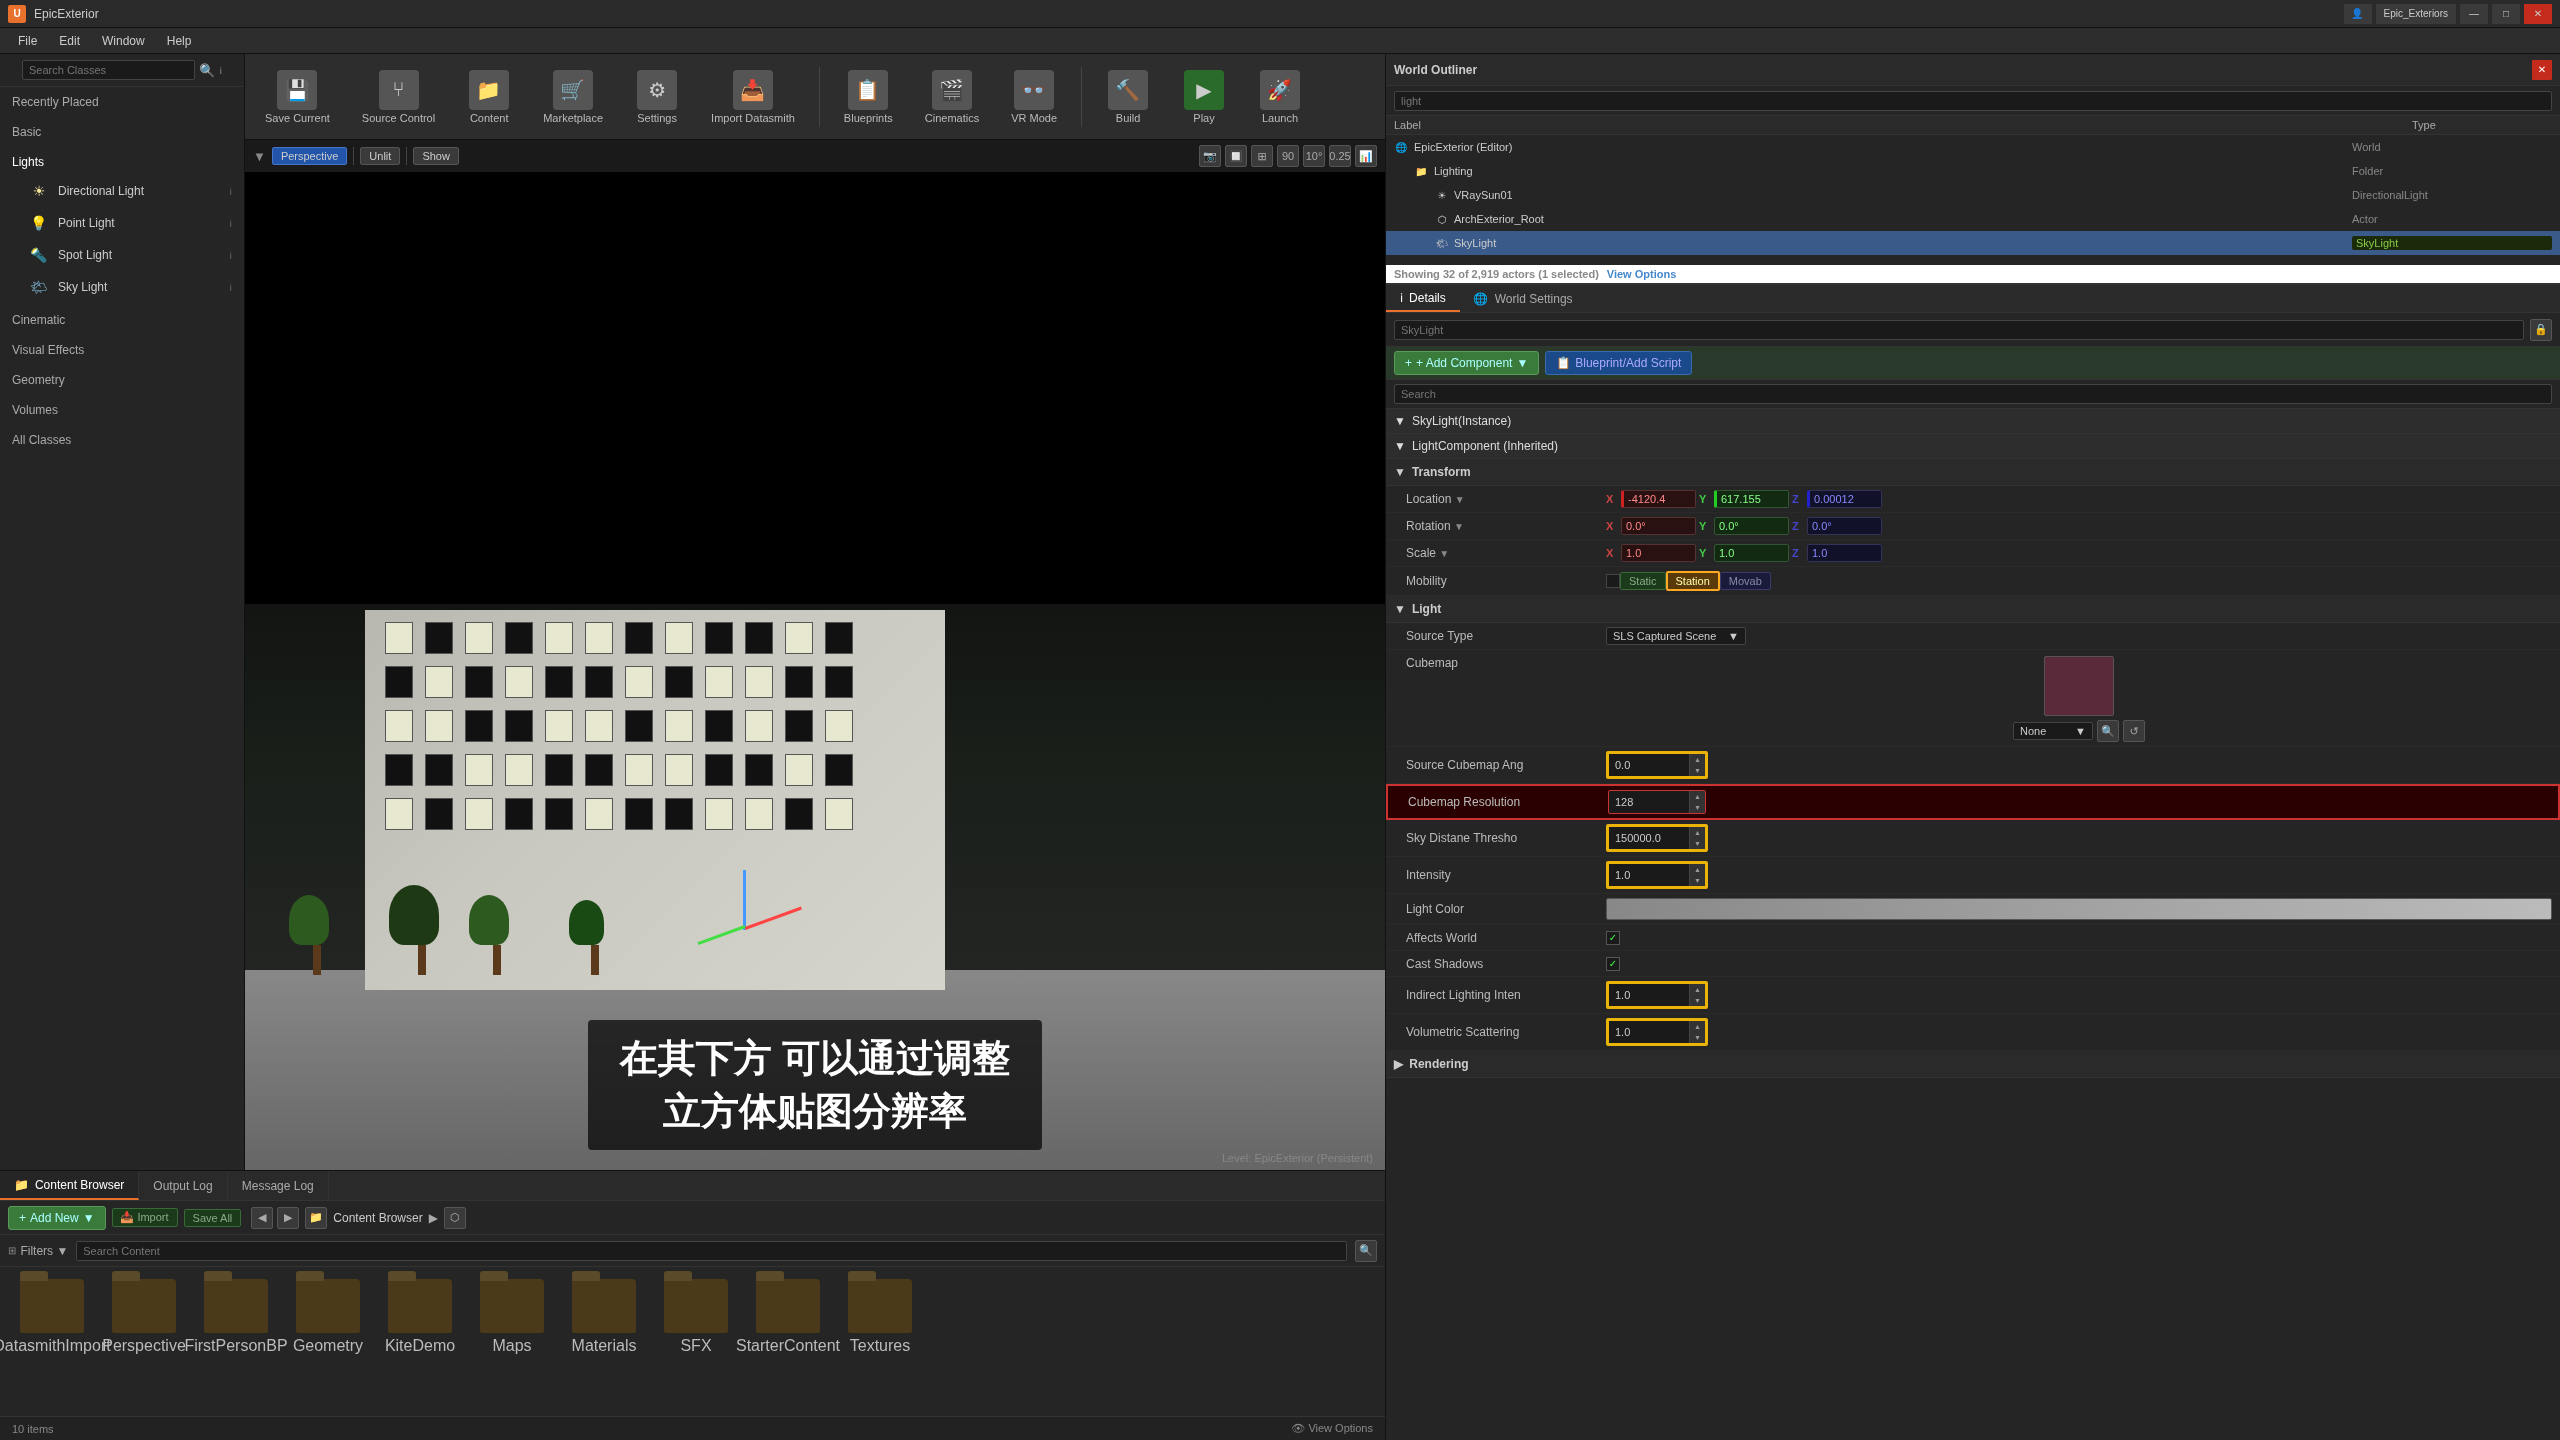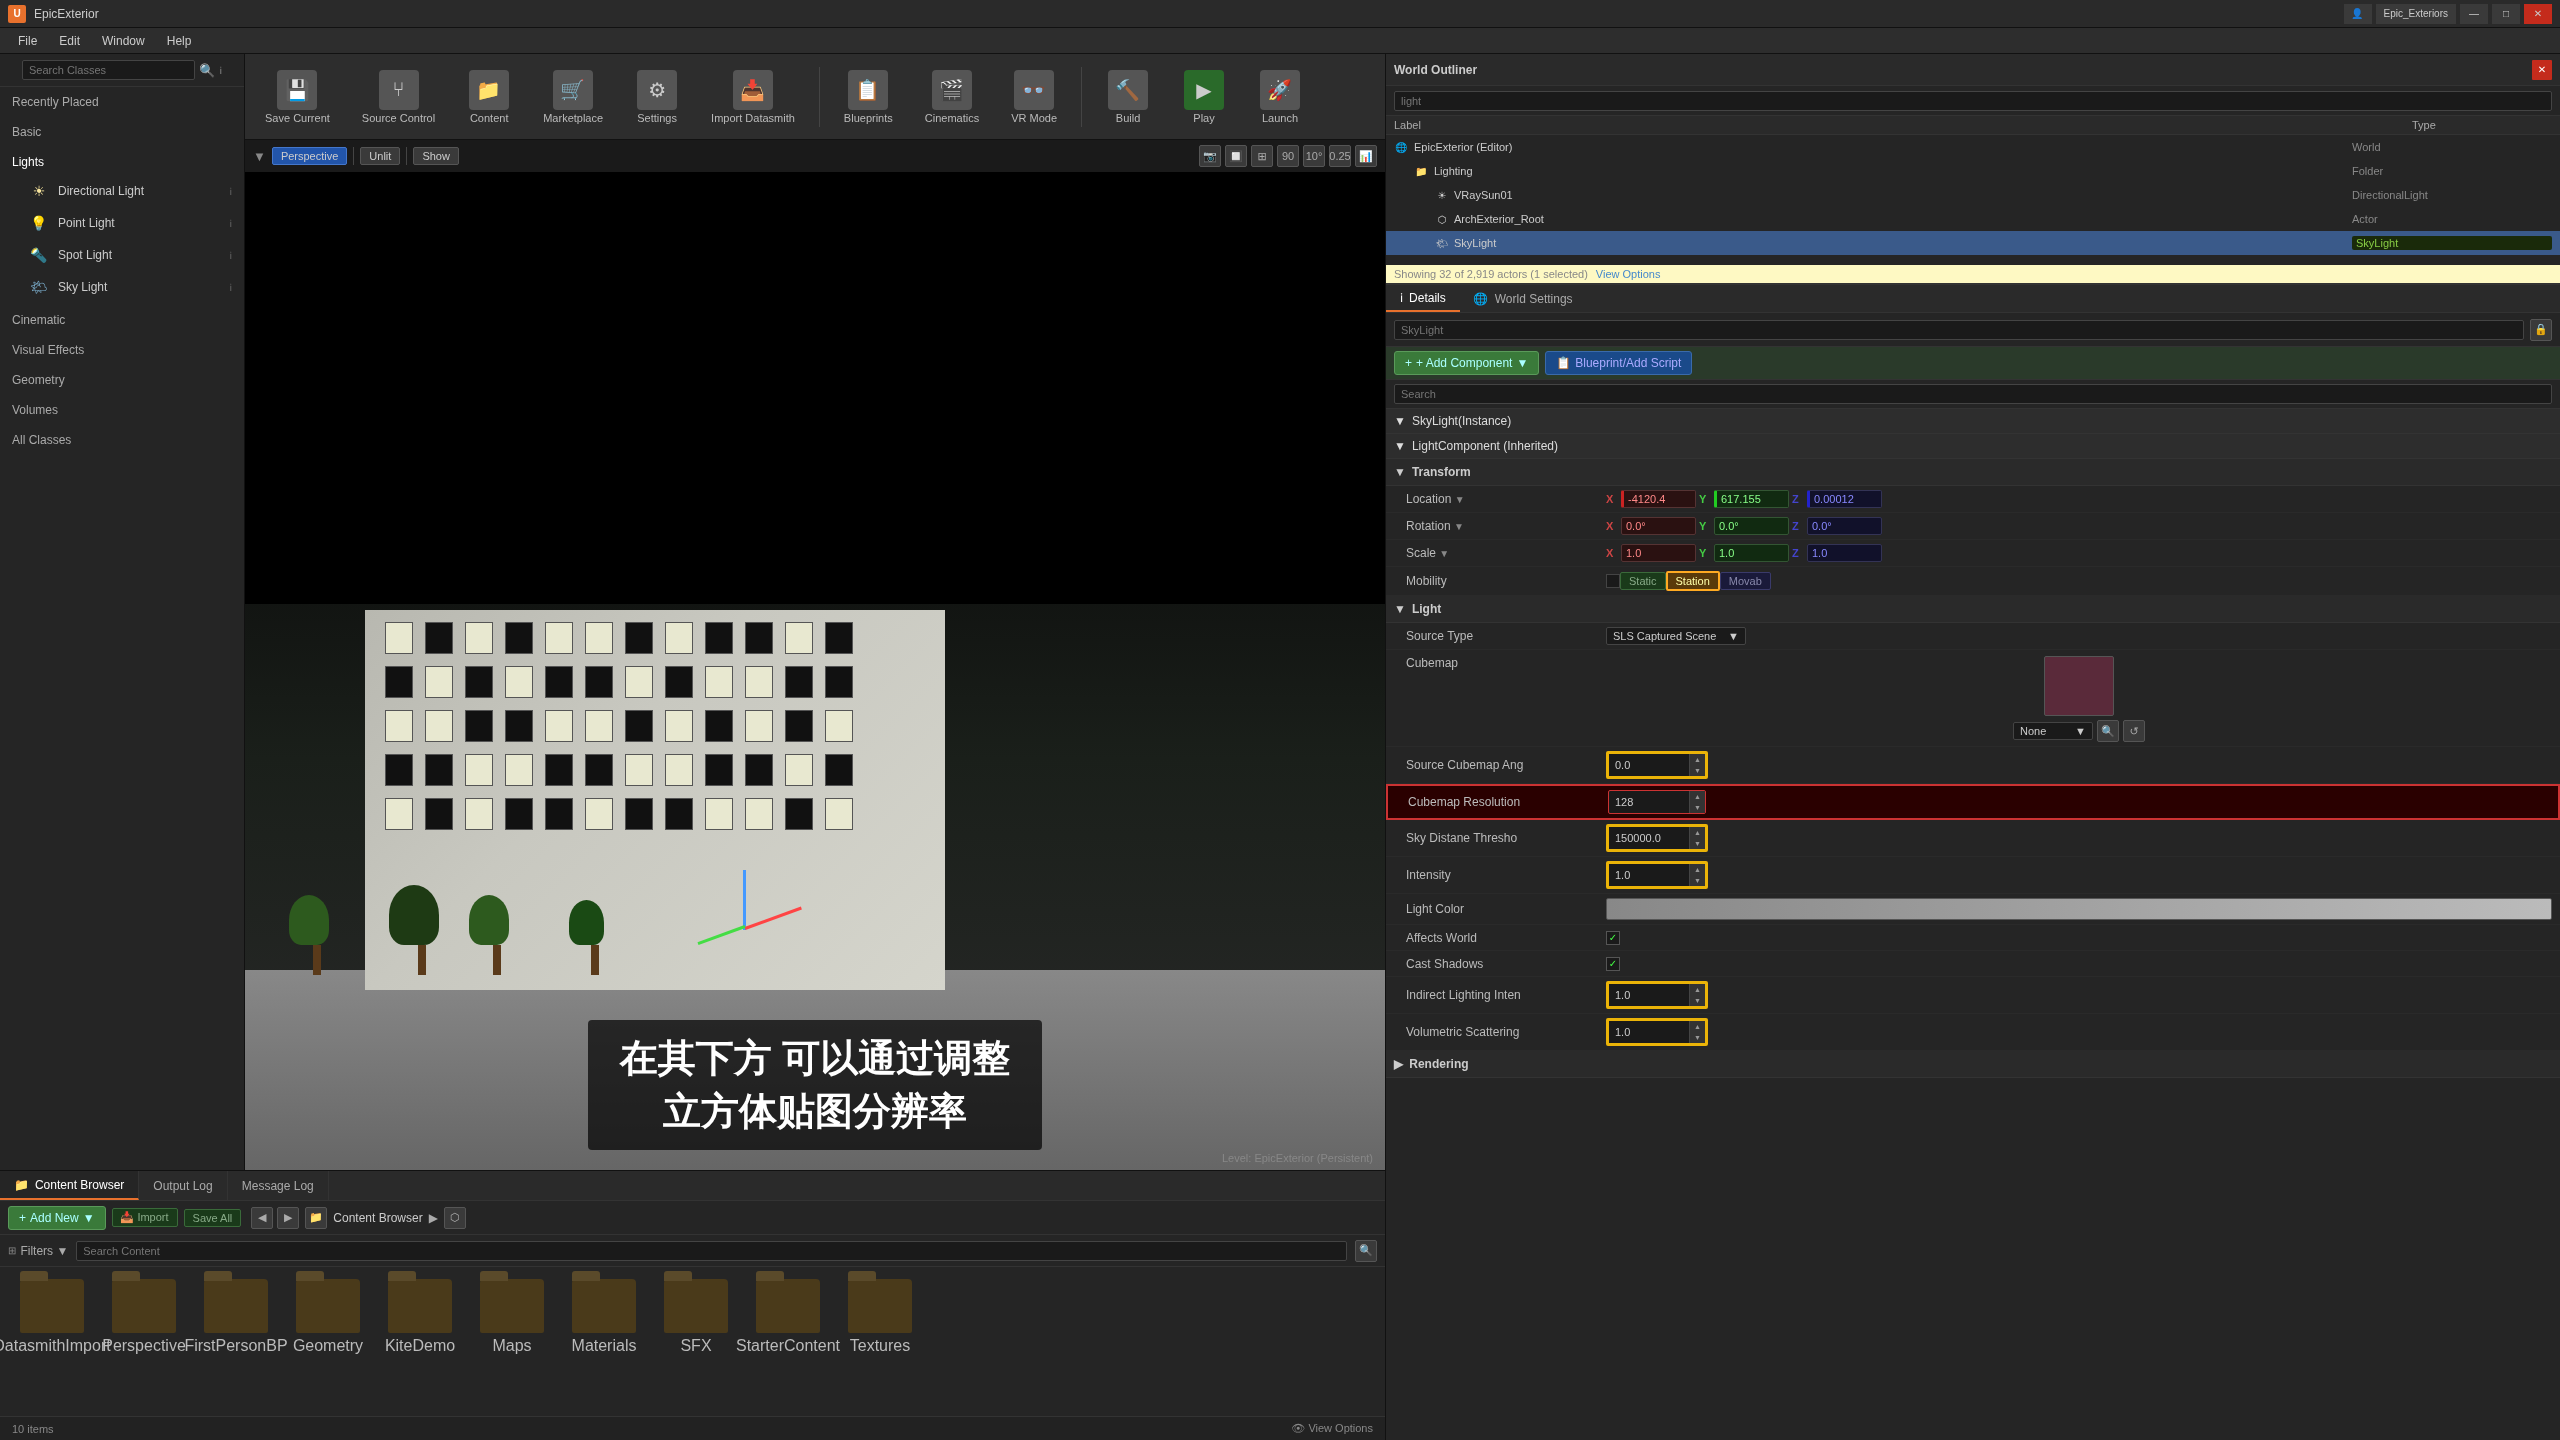--- a/index.html
+++ b/index.html
@@ -452,21 +452,22 @@
       display: flex; align-items: center; justify-content: center;
       font-size: 10px;
     }
     .oi-label { flex: 1; font-size: 11px; }
     .oi-type { width: 200px; font-size: 11px; color: #888; }
     .outliner-count {
       padding: 3px 8px;
       font-size: 11px; color: #888;
       border-bottom: 1px solid #333;
       display: flex; align-items: center; gap: 8px;
-      background: #fef9c3;
+      background: #ffffff;
+      font-weight: bold;
     }
     .view-options-link { color: #4488cc; text-decoration: none; font-size: 11px; cursor: pointer; }
 
     
     #details-panel {
       flex: 1;
       overflow-y: auto;
       border-top: 1px solid #333;
     }
     .details-tabs {

